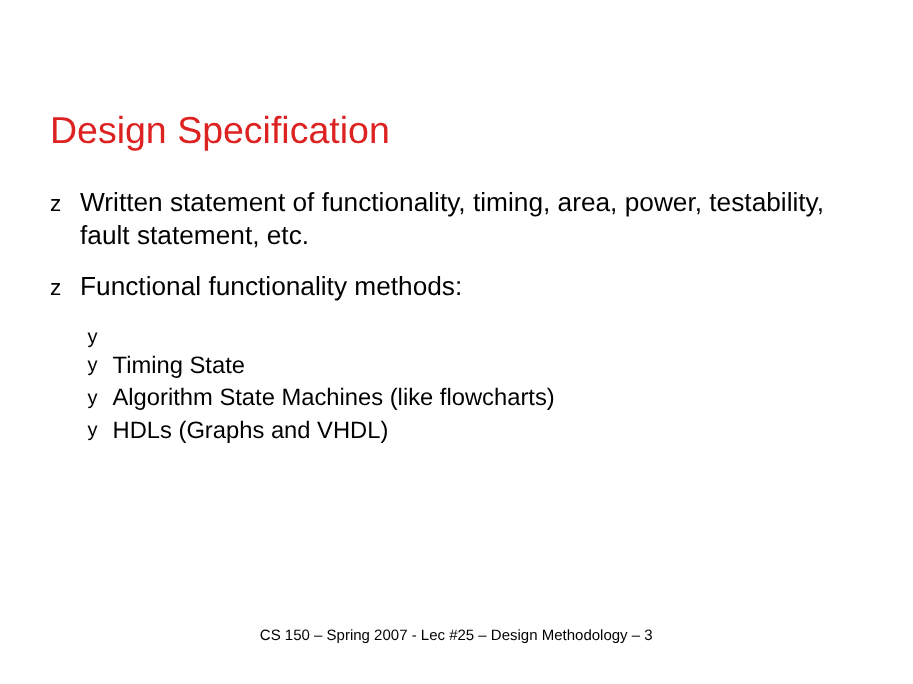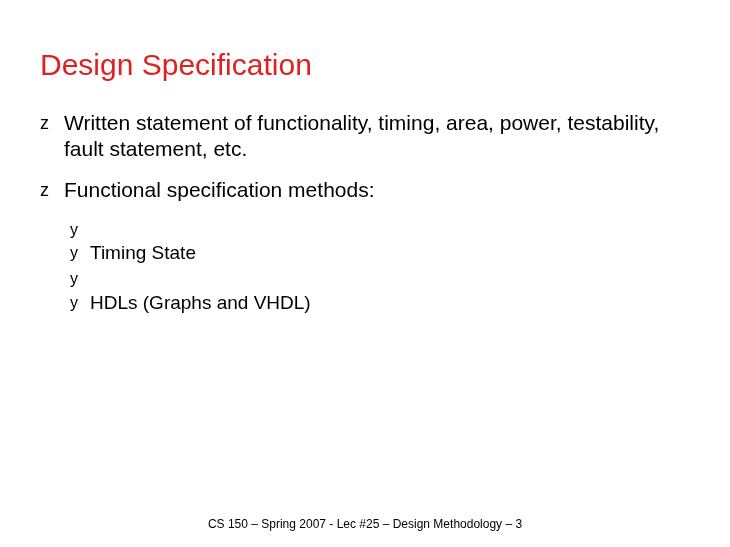--- a/index.html
+++ b/index.html
@@ -5,21 +5,21 @@
   * { margin: 0; padding: 0; box-sizing: border-box; }
   body {
     width: 730px;
     height: 547px;
     background: #fff;
     font-family: "Comic Sans MS", "Comic Sans", cursive, sans-serif;
     position: relative;
     overflow: hidden;
   }
   .slide {
-    padding: 48px 40px 0 40px;
+    padding: 88px 40px 0 40px;
   }
   .title {
     color: #d22;
     font-size: 30px;
     font-weight: normal;
     margin-bottom: 28px;
   }
   .bullet-lvl1 {
     display: flex;
     align-items: flex-start;
@@ -53,21 +53,21 @@
   .bullet-lvl2 .marker {
     color: #000;
     font-family: "Zapf Dingbats", sans-serif;
     font-size: 16px;
     width: 20px;
     flex-shrink: 0;
     margin-top: 2px;
   }
   .footer {
     position: absolute;
-    bottom: 16px;
+    bottom: 32px;
     left: 0;
     width: 100%;
     text-align: center;
     font-family: Arial, Helvetica, sans-serif;
     font-size: 12px;
     color: #000;
   }
 </style>
 </head>
 <body>
@@ -75,33 +75,34 @@
 <div class="slide">
   <h1 class="title">Design Specification</h1>
 
   <div class="bullet-lvl1">
     <span class="marker">z</span>
     <span class="text">Written statement of functionality, timing, area, power, testability, fault statement, etc.</span>
   </div>
 
   <div class="bullet-lvl1">
     <span class="marker">z</span>
-    <span class="text">Functional specification methods:</span>
+    <span class="text">Functional functionality methods:</span>
   </div>
 
   <div class="sub-list">
     <div class="bullet-lvl2">
       <span class="marker">y</span>
     </div>
     <div class="bullet-lvl2">
       <span class="marker">y</span>
       <span>Timing State</span>
     </div>
     <div class="bullet-lvl2">
       <span class="marker">y</span>
+      <span>Algorithm State Machines (like flowcharts)</span>
     </div>
     <div class="bullet-lvl2">
       <span class="marker">y</span>
       <span>HDLs (Graphs and VHDL)</span>
     </div>
   </div>
 </div>
 
 <div class="footer">CS 150 – Spring  2007 - Lec #25 – Design Methodology  – 3</div>
 

